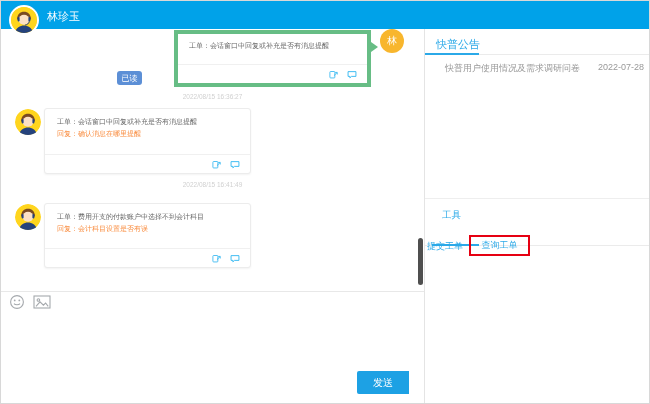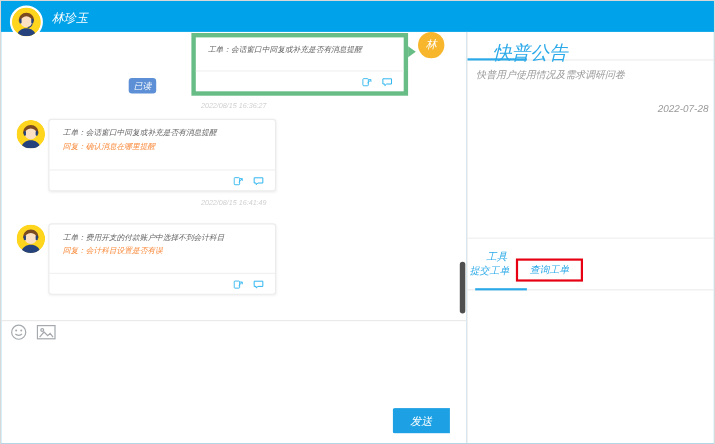--- a/index.html
+++ b/index.html
@@ -3,21 +3,21 @@
 <meta charset="utf-8">
 <style>
   :root{
     --brand-blue:#00A2E9; --link-blue:#2EB5F0; --tab-blue:#2BA9E8;
     --green-highlight:#67BD85; --orange-reply:#F98B3D; --read-badge-blue:#5C8FD6;
     --name-badge-orange:#F8B62D; --avatar-yellow:#FFD51E; --red-highlight:#E60012;
     --text-gray:#666666; --timestamp-gray:#D0D0D0; --muted-gray:#999999; --scrollbar-gray:#4F4F4F;
   }
   *{margin:0;padding:0;box-sizing:border-box;font-family:"Liberation Sans","DejaVu Sans",sans-serif;}
   body{background:#fff;}
-  .app{position:relative;width:650px;height:404px;background:#0ea5e9;border:1px solid #D8D8D8;overflow:hidden;font-style:italic;}
+  .app{position:relative;width:650px;height:404px;background:#14532d;border:1px solid #D8D8D8;overflow:hidden;}
 
   
   .topbar{position:absolute;left:0;top:0;width:100%;height:28px;background:var(--brand-blue);}
   .topbar-avatar{position:absolute;left:8px;top:4px;width:30px;height:30px;border-radius:50%;
     border:2px solid #fff;background:var(--avatar-yellow);overflow:hidden;z-index:5;}
   .agent-name{position:absolute;left:46px;top:8px;color:#fff;font-size:11px;}
 
   
   .chat{position:absolute;left:0;top:28px;width:423px;height:375px;background:#fff;}
 
@@ -63,27 +63,27 @@
   .send-main{width:52px;background:#1DA1E4;color:#fff;font-size:10px;display:flex;
     align-items:center;justify-content:center;}
   .send-drop{width:14px;background:#1DA1E4;border-left:1px solid rgba(255,255,255,.55);
     color:#fff;font-size:6px;display:flex;align-items:center;justify-content:center;}
 
   
   .sidebar{position:absolute;left:423px;top:28px;width:227px;height:375px;background:#fff;
     border-left:1px solid #E4E4E4;}
   .tabbar{position:relative;border-bottom:1px solid #EBEBEB;}
   .ann-tabbar{margin-top:4px;height:22px;}
-  .tab-label{position:absolute;left:23px;top:4px;color:var(--tab-blue);font-size:17px;cursor:pointer;}
+  .tab-label{position:absolute;left:11px;top:4px;color:var(--tab-blue);font-size:11px;cursor:pointer;}
   .ann-underline{position:absolute;left:0;bottom:-1px;width:54px;height:2px;background:var(--tab-blue);}
   .ann-row{position:absolute;left:0;top:31px;width:100%;height:16px;cursor:pointer;}
-  .ann-title{position:absolute;left:8px;top:2px;font-size:9px;color:var(--muted-gray);}
-  .ann-date{position:absolute;right:7px;top:2px;font-size:9px;color:var(--muted-gray);margin-top:32px;}
-
-  .tools-tabbar{position:absolute;left:0;top:187px;width:100%;height:48px;
+  .ann-title{position:absolute;left:20px;top:2px;font-size:9px;color:var(--muted-gray);}
+  .ann-date{position:absolute;right:7px;top:2px;font-size:9px;color:var(--muted-gray);}
+
+  .tools-tabbar{position:absolute;left:0;top:169px;width:100%;height:48px;
     border-top:1px solid #EEEEEE;border-bottom:1px solid #EBEBEB;}
   .tools-tab-label{position:absolute;left:17px;top:10px;color:var(--tab-blue);font-size:9.5px;cursor:pointer;}
   .tools-underline{position:absolute;left:7px;bottom:-1px;width:47px;height:2px;background:var(--tab-blue);}
   .tools-links{position:absolute;left:0;top:204px;width:100%;height:26px;}
   .submit-link{position:absolute;left:2px;top:7px;font-size:9px;color:var(--tab-blue);cursor:pointer;}
   .query-box{position:absolute;left:44px;top:2px;width:61px;height:21px;
     border:2px solid var(--red-highlight);display:flex;align-items:center;justify-content:center;}
   .query-link{font-size:9px;color:var(--tab-blue);cursor:pointer;}
 </style>
 </head>

